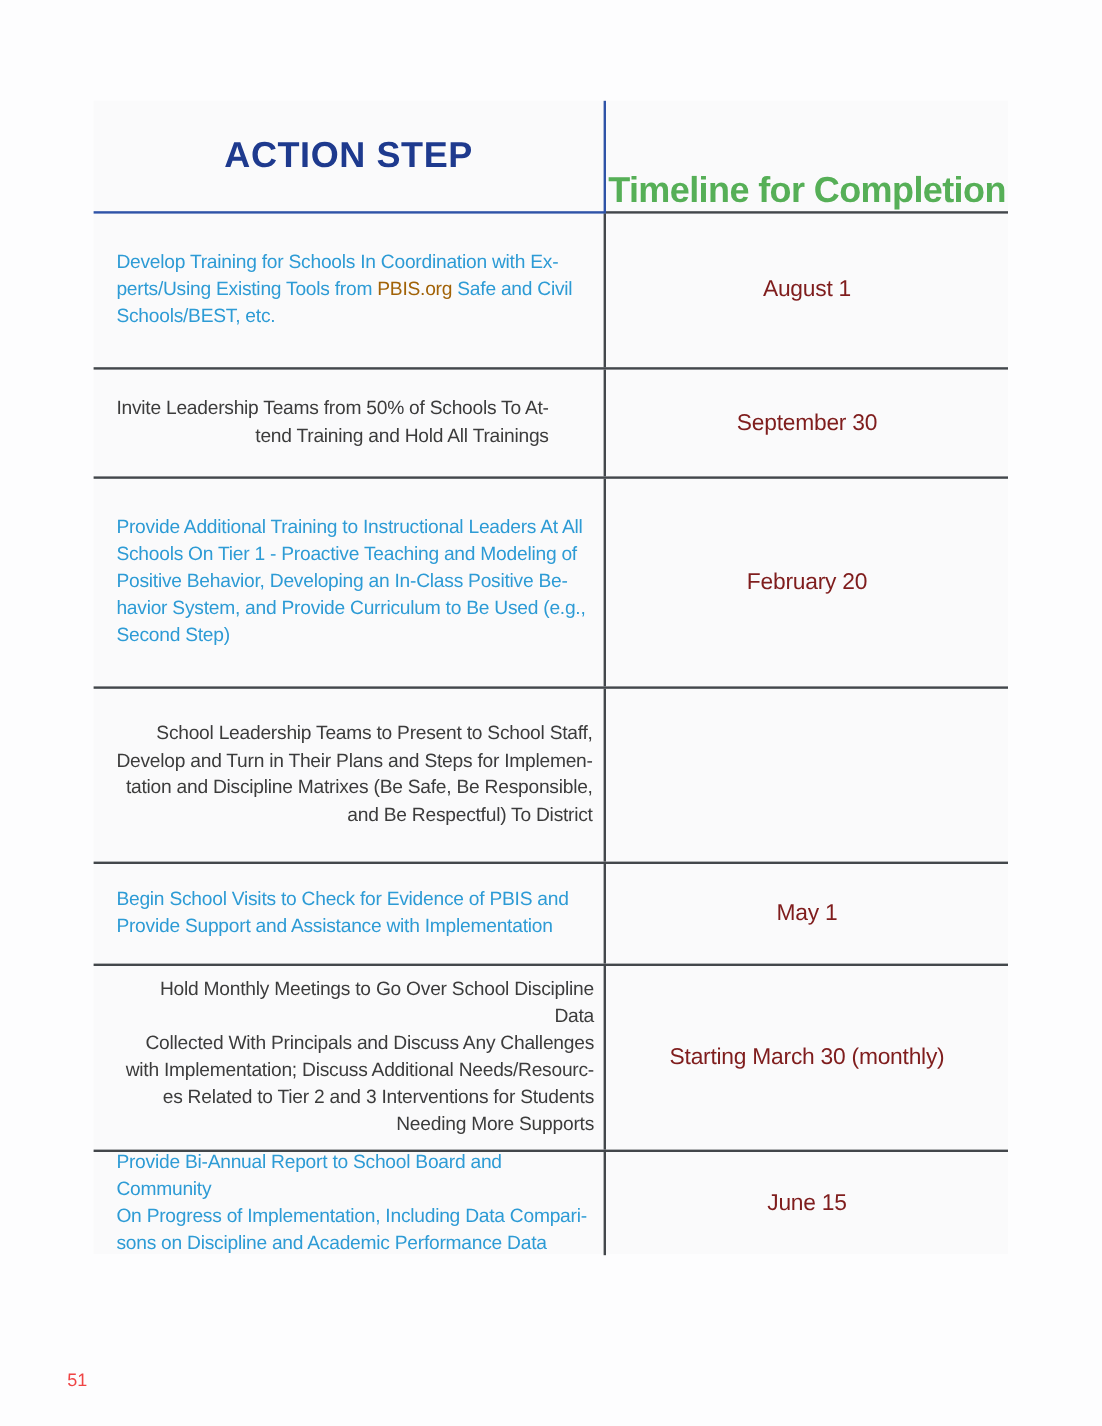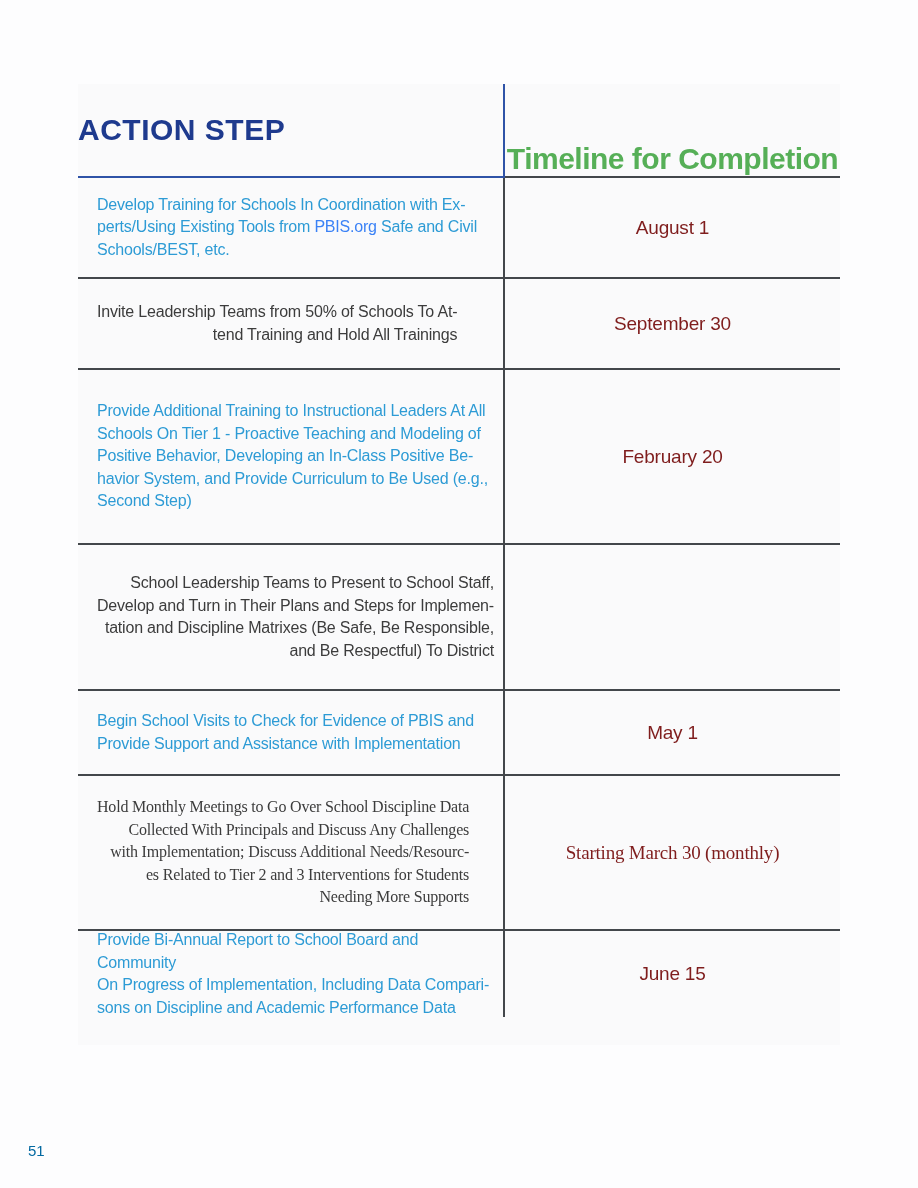--- a/index.html
+++ b/index.html
@@ -31,58 +31,58 @@
   .cell-right {
     flex: 1; box-sizing: border-box;
     display: flex; align-items: center; justify-content: center;
     text-align: center;
   }
   
   .row-header { height: 94px; }
   .row-header .cell-left {
     border-right: 2px solid #2f53a7;
     border-bottom: 2px solid #2f53a7;
-    justify-content: flex-start; padding: 0;
+    justify-content: center; padding: 0;
   }
   .row-header .cell-right {
     border-bottom: 2px solid #43474b;
     align-items: flex-end;
   }
   .hdr-action {
     color: #1e3a8e; font-size: 30px; font-weight: 700;
     letter-spacing: 0.5px;
   }
   .hdr-timeline {
     color: #56af57; font-size: 30px; font-weight: 700;
     letter-spacing: -0.5px;
   }
   
   .body-row { border-bottom: 2px solid #43474b; }
-  .row-0 { height: 101px; }
+  .row-0 { height: 130px; }
   .row-1 { height: 91px; }
   .row-2 { height: 175px; }
   .row-3 { height: 146px; }
   .row-4 { height: 85px; }
-  .row-5 { height: 155px; font-family: Liberation Serif, serif; }
+  .row-5 { height: 155px; }
   .row-6 { height: 86px; border-bottom: none; }
   .row-filler { flex: 1; }
   .action-text {
     font-size: 16px; line-height: 22.5px; letter-spacing: -0.2px;
     white-space: pre-line;
   }
   .text-blue { color: #2d9bd5; }
   .text-dark { color: #3c3c3c; text-align: right; }
-  .pbis-link { color: #3b82f6; }
+  .pbis-link { color: #a16207; }
   .timeline-text {
     color: #7f1d1d; font-size: 19px; letter-spacing: -0.2px;
     font-weight: 400;
   }
   .page-number {
-    position: absolute; left: 28px; top: 1142px;
-    color: #0369a1; font-size: 15px;
+    position: absolute; left: 56px; top: 1142px;
+    color: #ef4444; font-size: 15px;
   }
 </style>
 </head>
 <body>
 
 <div class="page">
 
   <div class="action-table">
 
     <div class="row row-header">

